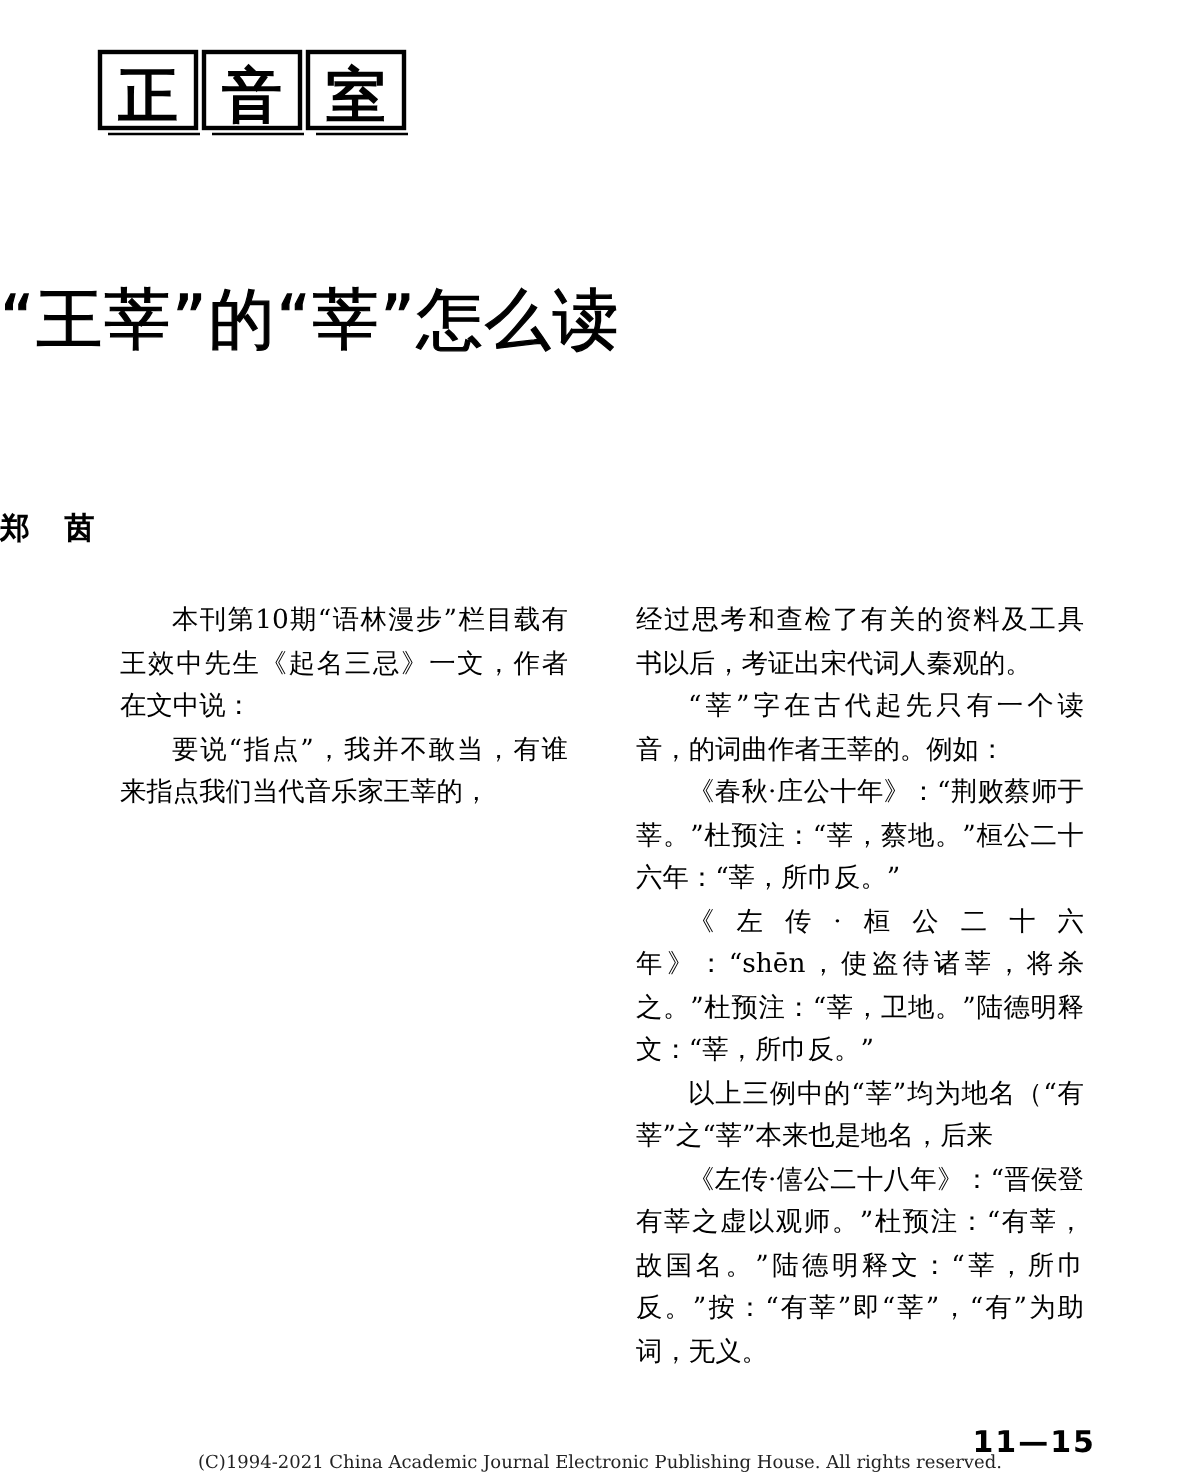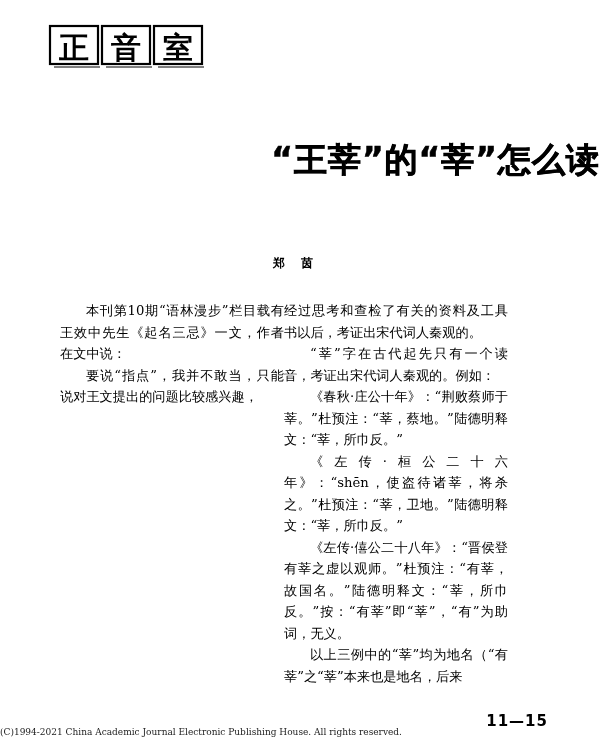--- a/index.html
+++ b/index.html
@@ -30,51 +30,51 @@
     height: 46px;
   }
   .masthead svg { display: block; }
 
   
   .title {
     position: absolute;
     left: 0;
     top: 140px;
     width: 600px;
-    text-align: right;
+    text-align: left;
     font-family: "DejaVu Sans", sans-serif;
-    font-weight: bold;
+    font-weight: normal;
     font-size: 33px;
     letter-spacing: 1px;
     line-height: 1.2;
     -webkit-text-stroke: 0.6px #000;
   }
 
   
   .byline {
     position: absolute;
     left: 0;
     top: 255px;
     width: 536px;
-    text-align: center;
+    text-align: left;
     font-family: "DejaVu Sans", sans-serif;
     font-weight: bold;
-    font-size: 12px;
+    font-size: 15px;
     letter-spacing: 6px;
-    margin-left: 28px;
   }
 
   
   .columns {
     position: absolute;
     left: 60px;
     top: 300px;
     width: 482px;
     height: 400px;
     display: flex;
+    gap: 34px;
   }
   .col {
     width: 224px;
     font-size: 13.2px;
     line-height: 21.5px;
     text-align: justify;
     text-justify: inter-character;
   }
   .col p {
     margin: 0;
@@ -91,20 +91,21 @@
     font-family: "DejaVu Sans", sans-serif;
     font-weight: bold;
     font-size: 15px;
     letter-spacing: 1px;
   }
   .footer-note {
     position: absolute;
     left: 0;
     bottom: 0;
     width: 600px;
+    text-align: center;
     font-size: 9px;
     color: #222;
     white-space: nowrap;
     overflow: hidden;
     height: 11px;
   }
 </style>
 </head>
 <body>
 
@@ -127,30 +128,30 @@
   </div>
 
   <div class="title">“王莘”的“莘”怎么读</div>
 
   <div class="byline">郑 茵</div>
 
   <div class="columns">
 
     <div class="col">
       <p class="ind">本刊第10期“语林漫步”栏目载有王效中先生《起名三忌》一文，作者在文中说：</p>
-      <p class="ind">要说“指点”，我并不敢当，只能说对王文提出的问题比较感兴趣，</p>
+      <p class="ind">要说“指点”，我并不敢当，有谁来指点我们当代音乐家王莘的，</p>
     </div>
 
     <div class="col">
       <p>经过思考和查检了有关的资料及工具书以后，考证出宋代词人秦观的。</p>
-      <p class="ind">“莘”字在古代起先只有一个读音，考证出宋代词人秦观的。例如：</p>
-      <p class="ind">《春秋·庄公十年》：“荆败蔡师于莘。”杜预注：“莘，蔡地。”陆德明释文：“莘，所巾反。”</p>
+      <p class="ind">“莘”字在古代起先只有一个读音，的词曲作者王莘的。例如：</p>
+      <p class="ind">《春秋·庄公十年》：“荆败蔡师于莘。”杜预注：“莘，蔡地。”桓公二十六年：“莘，所巾反。”</p>
       <p class="ind">《左传·桓公二十六年》：“shēn，使盗待诸莘，将杀之。”杜预注：“莘，卫地。”陆德明释文：“莘，所巾反。”</p>
+      <p class="ind">以上三例中的“莘”均为地名（“有莘”之“莘”本来也是地名，后来</p>
       <p class="ind">《左传·僖公二十八年》：“晋侯登有莘之虚以观师。”杜预注：“有莘，故国名。”陆德明释文：“莘，所巾反。”按：“有莘”即“莘”，“有”为助词，无义。</p>
-      <p class="ind">以上三例中的“莘”均为地名（“有莘”之“莘”本来也是地名，后来</p>
     </div>
 
   </div>
 
   <div class="folio">11—15</div>
 
   <div class="footer-note">(C)1994-2021 China Academic Journal Electronic Publishing House. All rights reserved.</div>
 
 </div>
 

